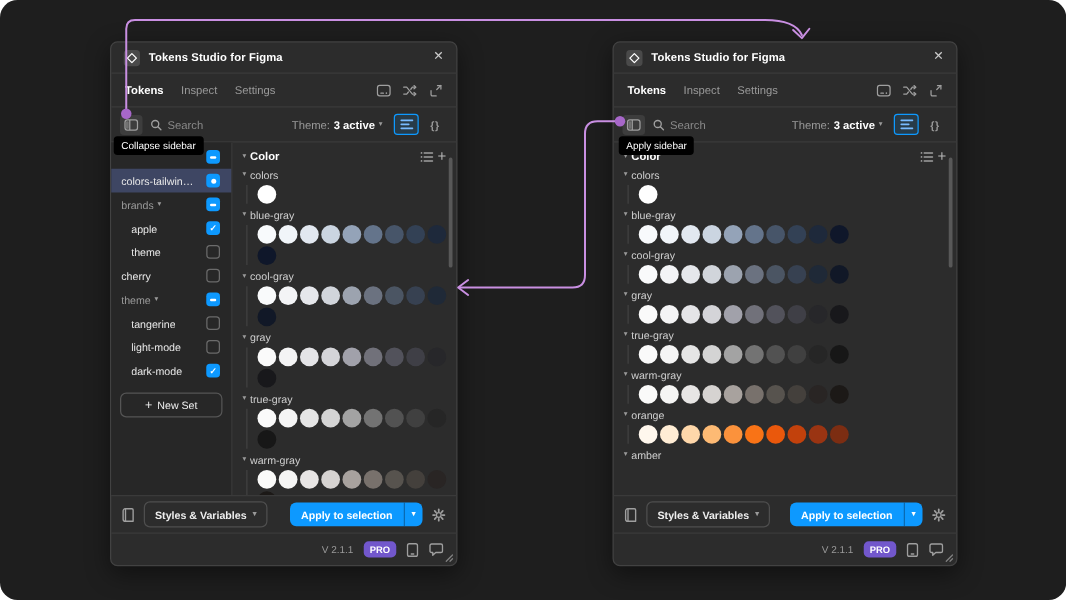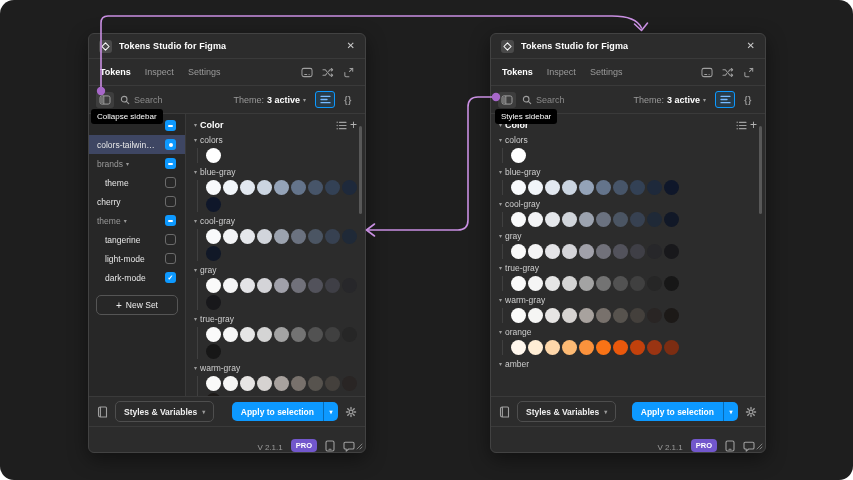--- a/index.html
+++ b/index.html
@@ -77,21 +77,21 @@
   .action-bar{height:29px;flex:none;border-top:1px solid #3a3a3a;display:flex;align-items:center;gap:7px;padding:0 8px;}
   .styles-btn{height:19px;border:1px solid #4e4e4e;border-radius:5px;display:flex;align-items:center;gap:5px;padding:0 8px;
               color:#eeeeee;font-size:8.5px;font-weight:bold;white-space:nowrap;}
   .apply{margin-left:auto;display:flex;height:19px;border-radius:5px;overflow:hidden;background:#0d99ff;color:#fff;
          font-size:8.5px;font-weight:bold;align-items:stretch;}
   .apply-main{padding:0 9px;display:flex;align-items:center;white-space:nowrap;}
   .apply-caret{width:14px;display:flex;align-items:center;justify-content:center;border-left:1px solid rgba(0,0,0,.3);}
   .apply-caret .caret{color:#ffffff;}
 
   
-  .footer{height:25px;flex:none;border-top:1px solid #3a3a3a;display:flex;align-items:flex-end;justify-content:flex-end;gap:8px;
+  .footer{height:25px;flex:none;border-top:1px solid #3a3a3a;display:flex;align-items:center;justify-content:flex-end;gap:8px;
           padding:0 10px;position:relative;}
   .version{color:#9a9a9a;font-size:8px;}
   .pro{background:#7257cc;color:#fff;font-size:7.5px;font-weight:bold;padding:2px 5px;border-radius:4px;}
   .resize-handle{position:absolute;right:2px;bottom:2px;}
 
   
   .tooltip{position:absolute;z-index:30;background:#000000;color:#ffffff;font-size:8px;padding:3px 6px;border-radius:3px;white-space:nowrap;}
   #tooltip-left{left:91px;top:109px;}
   #tooltip-right{left:495px;top:109px;}
 
@@ -195,20 +195,25 @@
             <div class="side-row selected" style="padding-left: 8px;">
               <span class="lbl">colors-tailwind-...</span>
               <span class="spacer"></span>
               <span class="cb dot"></span>
             </div>
             <div class="side-row group" style="padding-left: 8px;">
               <span class="lbl">brands</span>
               <span class="caret">▾</span>
               <span class="spacer"></span>
               <span class="cb indet"></span>
+            </div>
+            <div class="side-row" style="padding-left: 16px;">
+              <span class="lbl">apple</span>
+              <span class="spacer"></span>
+              <span class="cb checked">✓</span>
             </div>
             <div class="side-row" style="padding-left: 16px;">
               <span class="lbl">theme</span>
               <span class="spacer"></span>
               <span class="cb empty"></span>
             </div>
             <div class="side-row" style="padding-left: 8px;">
               <span class="lbl">cherry</span>
               <span class="spacer"></span>
               <span class="cb empty"></span>
@@ -680,21 +685,21 @@
         <span class="resize-handle">
           <svg width="9" height="9" viewBox="0 0 9 9" stroke="#808080" stroke-width="1" stroke-linecap="round">
             <line x1="8" y1="3" x2="3" y2="8"></line>
             <line x1="8" y1="6" x2="6" y2="8"></line>
           </svg>
         </span>
       </div>
 
     </div>
     <div class="tooltip" id="tooltip-left">Collapse sidebar</div>
-  <div class="tooltip" id="tooltip-right">Styles sidebar</div>
+  <div class="tooltip" id="tooltip-right">Apply sidebar</div>
 
   <svg class="arrows" width="853" height="480">
     <g fill="none" stroke="#c98fe2" stroke-width="1.6" stroke-linecap="round" stroke-linejoin="round">
       <path d="M101 91 V23 Q101 16 108 16 H612 Q636 16 641.5 28"></path>
       <path d="M634.5 24 641.5 30.5 647.5 23"></path>
       <path d="M496 97 H478 Q468 97 468 107 V220 Q468 230 458 230 H368"></path>
       <path d="M374.5 224 366.5 230 374.5 236"></path>
     </g>
     <circle cx="101" cy="91" r="4.2" fill="#a767c9"></circle>
     <circle cx="496" cy="97" r="4.2" fill="#a767c9"></circle>

